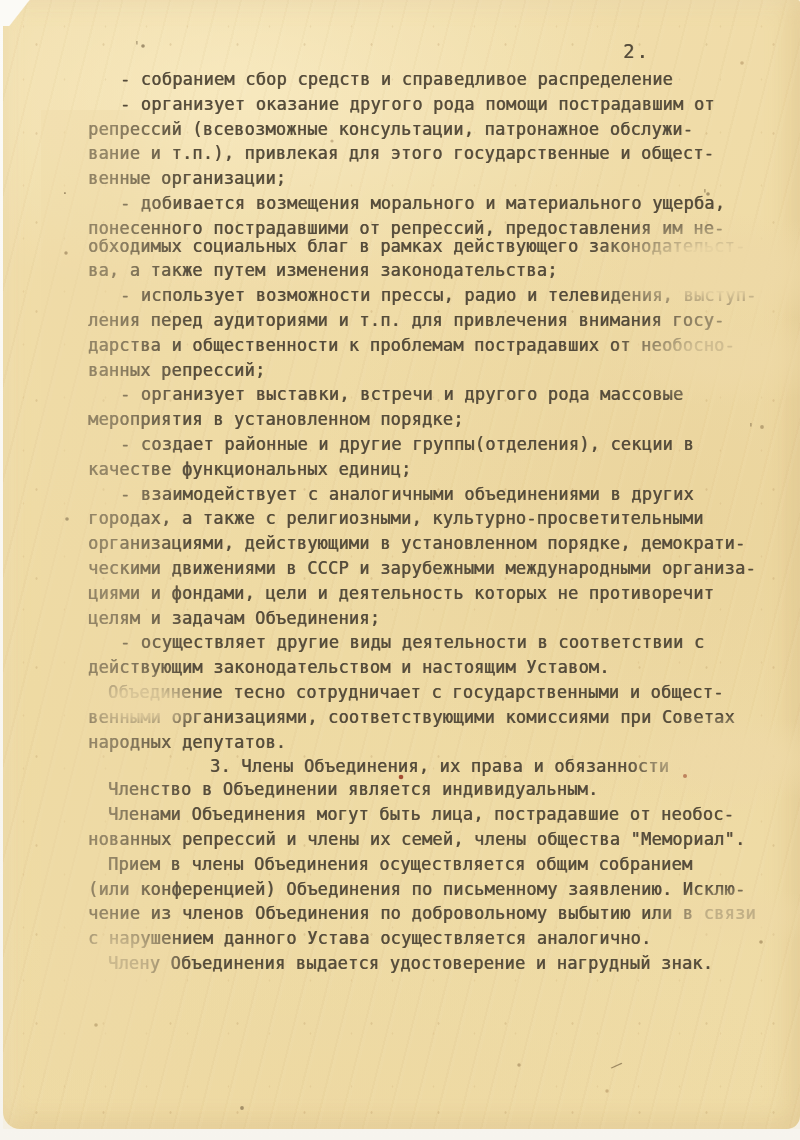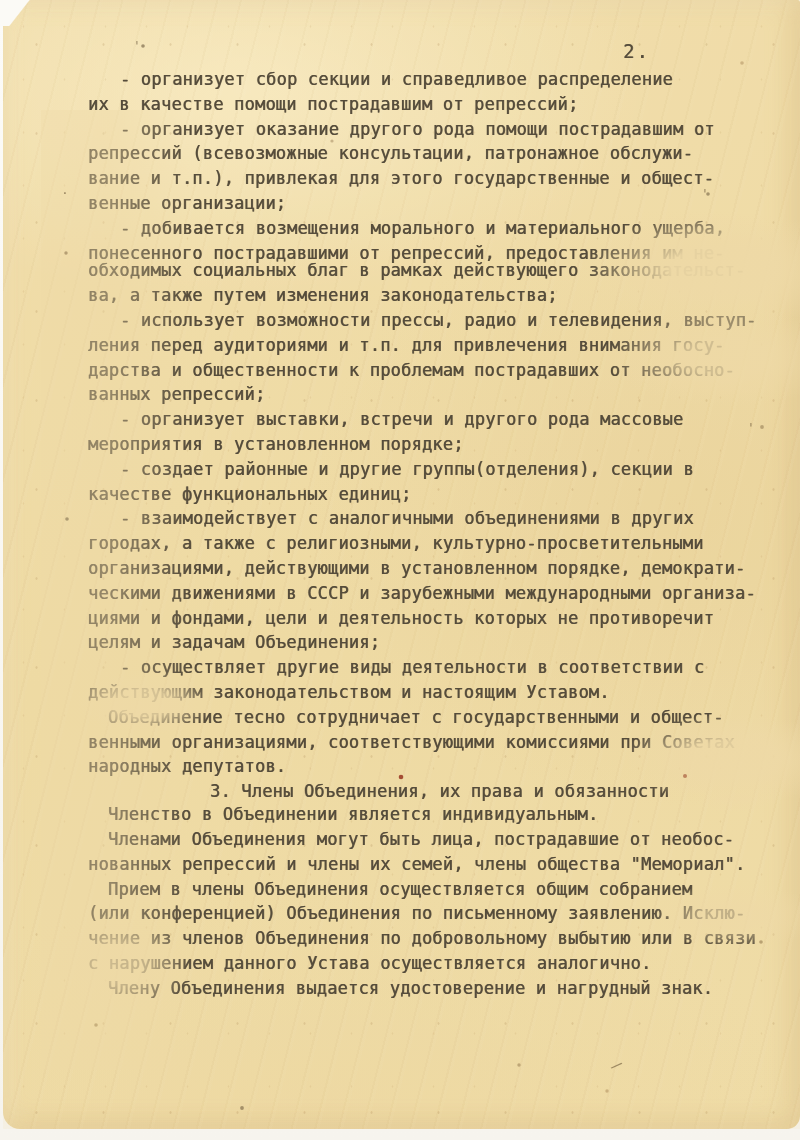--- a/index.html
+++ b/index.html
@@ -131,22 +131,21 @@
 </style>
 </head>
 <body>
 
 <div class="scan">
   <div class="paper">
 
     <div class="page-number">2.</div>
 
     <div class="doc-body" id="doc-body">
-        <div class="line item">- организует сбор секции и справедливое распределение</div>
-        <div class="line flush">их в качестве помощи пострадавшим от репрессий;</div>
+        <div class="line item">- собранием сбор средств и справедливое распределение</div>
         <div class="line item">- организует оказание другого рода помощи пострадавшим от</div>
         <div class="line flush">репрессий (всевозможные консультации, патронажное обслужи-</div>
         <div class="line flush">вание и т.п.), привлекая для этого государственные и общест-</div>
         <div class="line flush">венные организации;</div>
         <div class="line item">- добивается возмещения морального и материального ущерба,</div>
         <div class="line flush">понесенного пострадавшими от репрессий, предоставления им не-</div>
         <div class="line tight">обходимых социальных благ в рамках действующего законодательст-</div>
         <div class="line flush">ва, а также путем изменения законодательства;</div>
         <div class="line item">- использует возможности прессы, радио и телевидения, выступ-</div>
         <div class="line flush">ления перед аудиториями и т.п. для привлечения внимания госу-</div>

